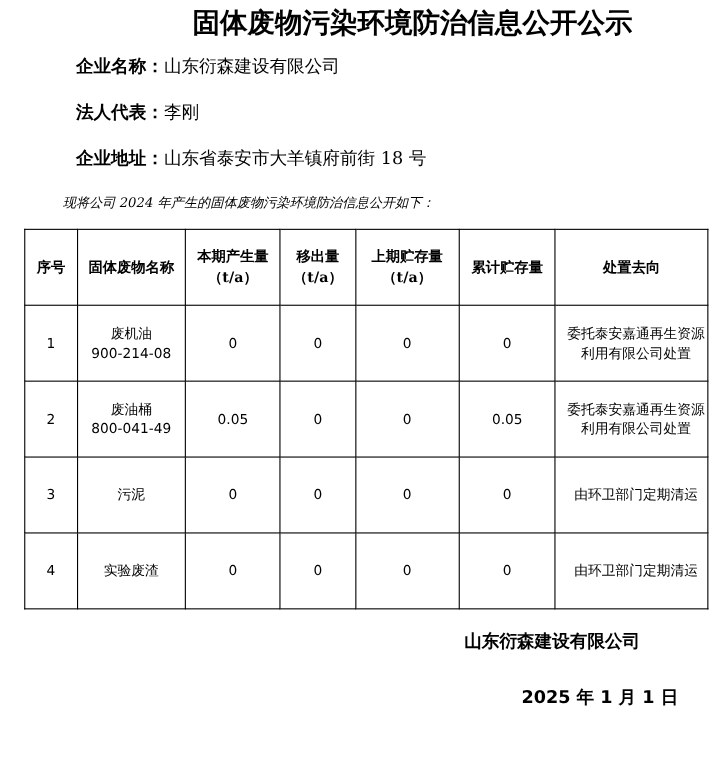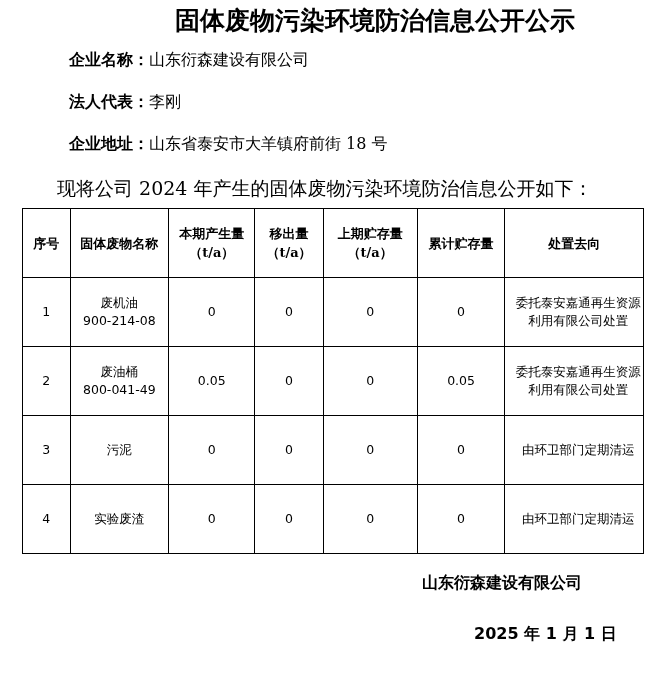--- a/index.html
+++ b/index.html
@@ -3,21 +3,21 @@
 <meta charset="utf-8">
 <style>
   html, body { margin: 0; padding: 0; background: #ffffff; }
   body { width: 662px; height: 690px; position: relative; overflow: hidden;
          font-family: "DejaVu Sans", "Liberation Sans", sans-serif; color: #000; }
   .title { position: absolute; top: 4px; left: 0; width: 662px; text-align: center;
            font-family: "DejaVu Serif", "Liberation Serif", serif; font-size: 25px; font-weight: bold; letter-spacing: 0px; padding-left: 44px; }
   .info { position: absolute; left: 57px; font-size: 16px; margin-left: 12px; }
   .info .label { font-family: "DejaVu Serif", "Liberation Serif", serif; font-weight: bold; }
   .info .value { font-family: "DejaVu Serif", "Liberation Serif", serif; }
-  .intro { position: absolute; left: 57px; top: 176px; font-size: 19px; font-family: "DejaVu Serif", "Liberation Serif", serif; }
+  .intro { position: absolute; left: 57px; top: 176px; font-size: 12px; font-family: "DejaVu Serif", "Liberation Serif", serif; font-style: italic; }
   table.waste { position: absolute; left: 22px; top: 208px; border-collapse: collapse; width: 622px; }
   table.waste td, table.waste th { border: 1.5px solid #000; text-align: center; vertical-align: middle; padding: 0; }
   table.waste th { height: 68px; font-size: 13px; font-weight: bold; font-family: "DejaVu Serif", "Liberation Serif", serif; line-height: 19px; }
   table.waste td { height: 68px; font-size: 12.5px; line-height: 18px; }
   .col-seq { width: 48px; border-radius: 17px; } .col-name { width: 100px; } .col-gen { width: 87px; }
   .col-out { width: 68px; } .col-prev { width: 95px; } .col-acc { width: 89px; } .col-disp { width: 142px; }
   td.disp { text-align: right; padding-left: 8px !important; font-size: 13px; line-height: 19px; }
   .footer-company { position: absolute; top: 573px; left: 422px; font-size: 16px; font-weight: bold;
                     font-family: "DejaVu Serif", "Liberation Serif", serif; }
   .footer-date { position: absolute; top: 624px; left: 474px; font-size: 16px; font-weight: bold;

